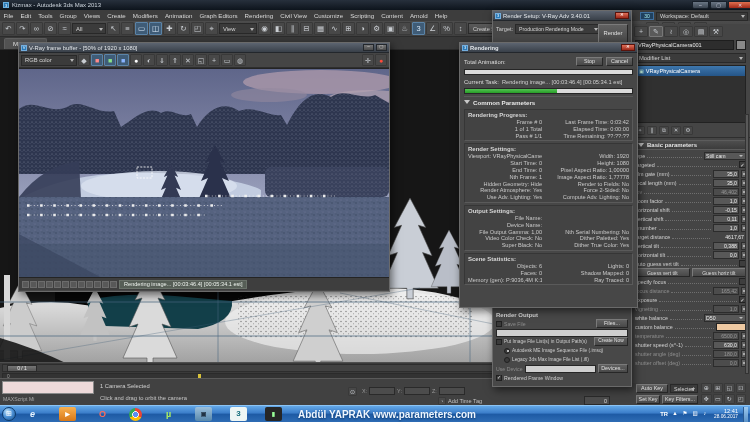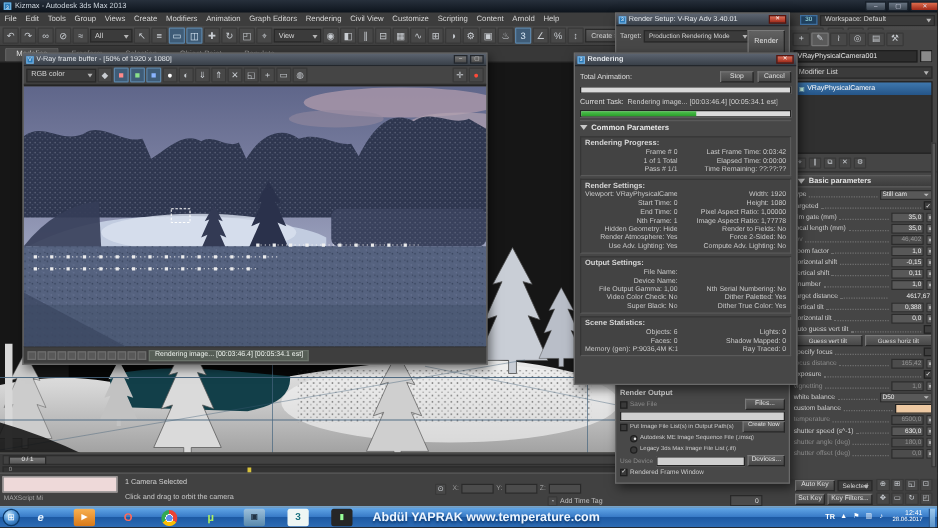--- a/index.html
+++ b/index.html
@@ -955,21 +955,21 @@
           <span>●</span>
         </span><span class="tapp" data-c="ut">
           <span>µ</span>
         </span><span class="tapp" data-c="pv">
           <span>▣</span>
         </span><span class="tapp" data-c="max">
           <span>3</span>
         </span><span class="tapp" data-c="cap">
           <span>▮</span>
         </span></span>
-    <span id="watermark">Abdül YAPRAK www.temperature.com</span>
+    <span id="watermark">Abdül YAPRAK www.parameters.com</span>
     <div id="tray">
       <span id="lang">TR</span>
       <span style="display:flex;gap:2px">
           <span class="trayicn">
             <span>▲</span>
           </span>
           <span class="trayicn">
             <span>⚑</span>
           </span>
           <span class="trayicn">

